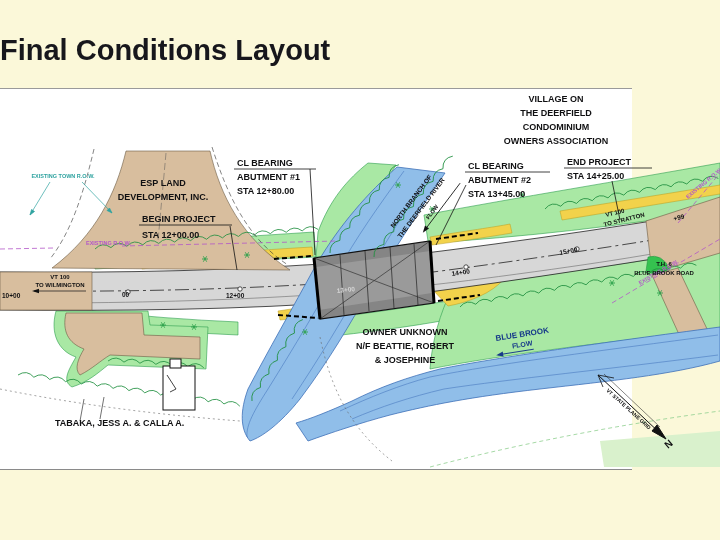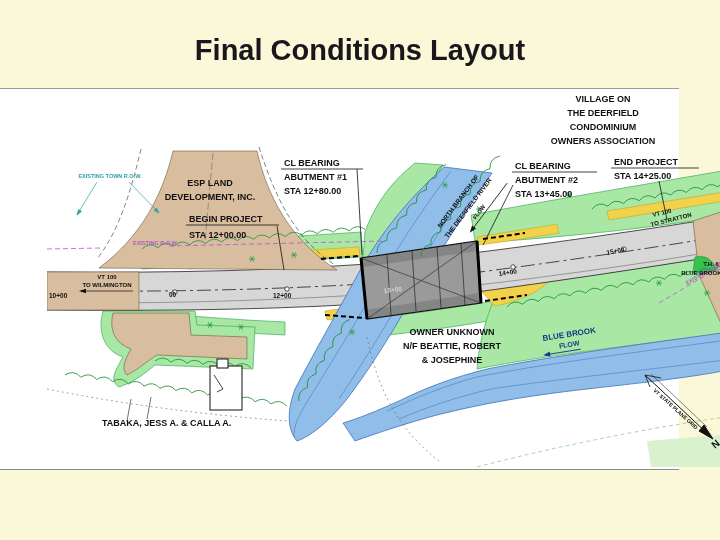--- a/index.html
+++ b/index.html
@@ -5,34 +5,33 @@
   html,body{margin:0;padding:0;}
   .slide{
     position:relative;
     width:720px;height:540px;
     background:#FBF8D9;
     overflow:hidden;
     font-family:"Liberation Sans",sans-serif;
   }
   .title{
     position:absolute;top:34px;left:0;right:0;
-    text-align:center;
+    text-align:left;
     font-family:"Liberation Sans",sans-serif;
     font-size:29px;font-weight:bold;
     color:#17171C;
     letter-spacing:0px;
     margin:0;
   }
   .map-frame{
     position:absolute;top:88px;left:0;
     width:632px;height:380px;
     background:#ffffff;
     border-top:1px solid #9a9a9a;
     border-bottom:1px solid #8a8a8a;
-    padding-left:47px;
   }
   .map-frame svg{display:block;}
   
   .lb{font-family:"Liberation Sans",sans-serif;font-weight:bold;fill:#101012;}
   .s10{font-size:10px}.s9{font-size:9px}.s8{font-size:8px}.s7{font-size:7px}
   .s65{font-size:6.5px}.s6{font-size:6px}.s55{font-size:5.5px}.s52{font-size:5.2px}
   .mid{text-anchor:middle}
   .teal{fill:#2FA3A0}.purple{fill:#B257C8}.navy{fill:#173A8A}.ltgray{fill:#d5d5d5}
   .logo{
     position:absolute;left:497px;top:472px;width:218px;height:62px;

